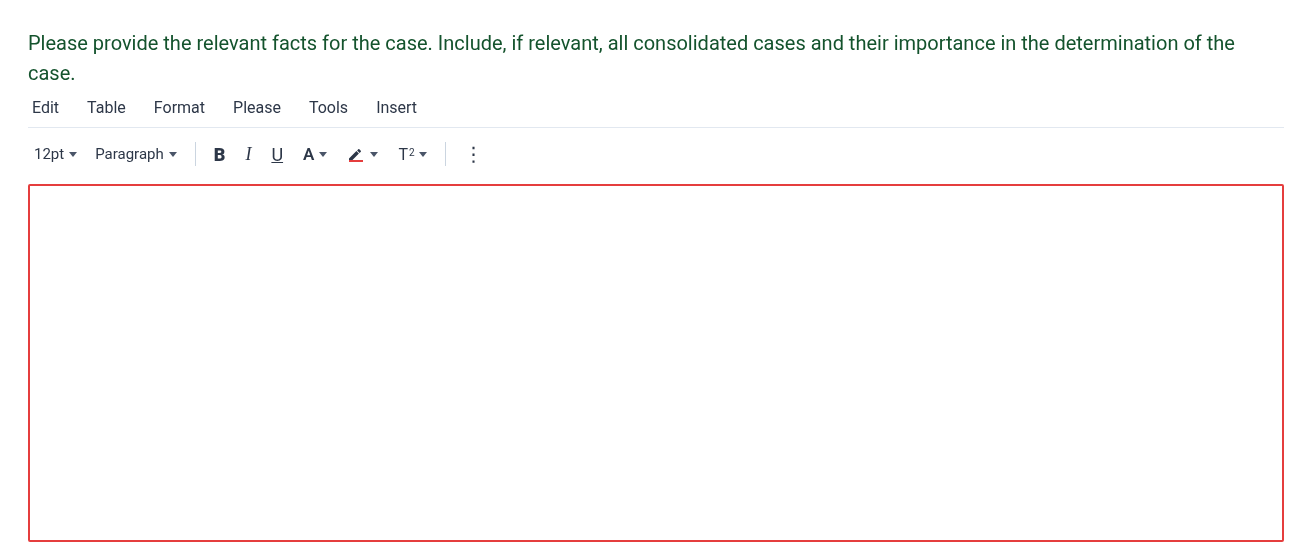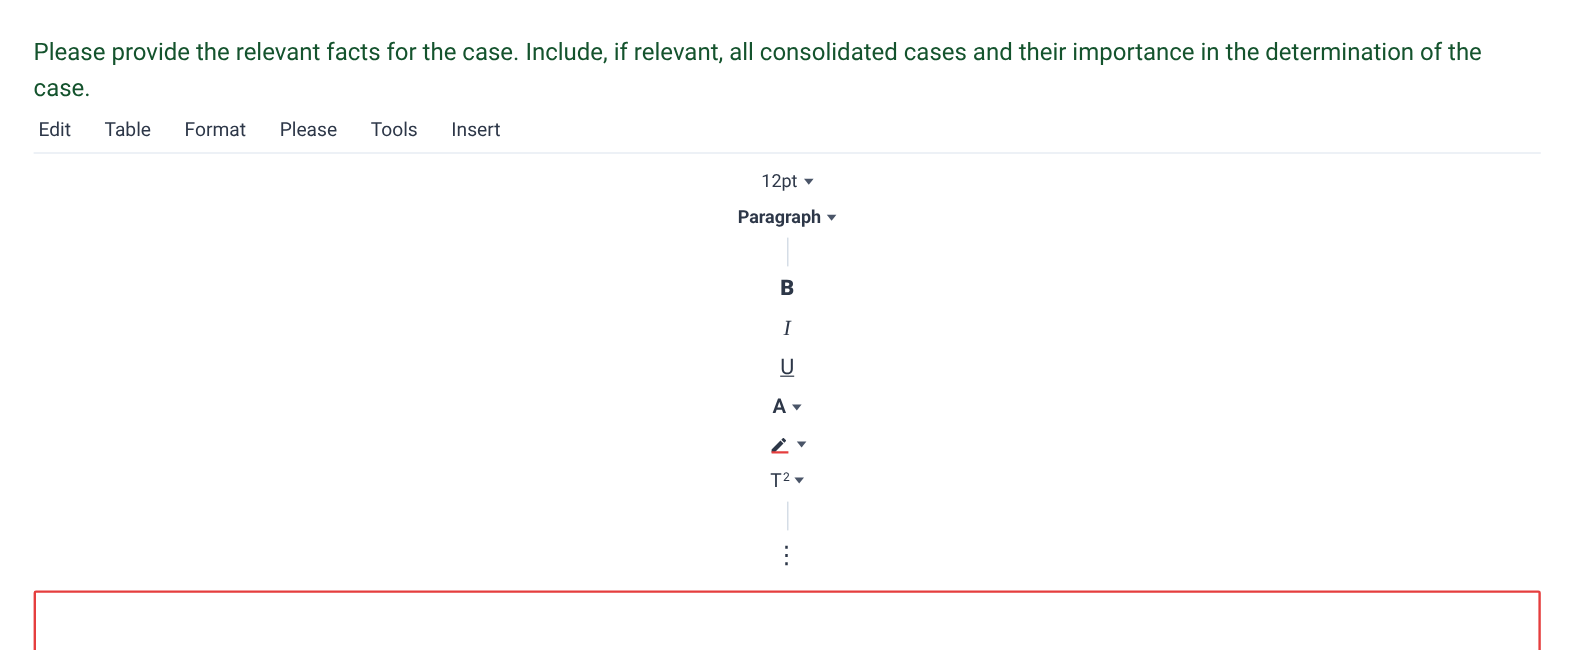--- a/index.html
+++ b/index.html
@@ -60,21 +60,20 @@
     .menu-item:first-child {
       padding-left: 4px;
     }
 
     .toolbar {
       display: flex;
       align-items: center;
       gap: 4px;
       padding: 6px 0;
       margin-bottom: 8px;
-      flex-direction: column;
     }
 
     .font-size-btn {
       display: flex;
       align-items: center;
       gap: 2px;
       font-size: 15px;
       color: #2d3748;
       padding: 4px 6px;
       cursor: pointer;
@@ -85,21 +84,20 @@
     .paragraph-btn {
       display: flex;
       align-items: center;
       gap: 2px;
       font-size: 15px;
       color: #2d3748;
       padding: 4px 8px;
       cursor: pointer;
       border-radius: 4px;
       user-select: none;
-      font-weight: bold;
     }
 
     .toolbar-divider {
       width: 1px;
       height: 24px;
       background: #cbd5e0;
       margin: 0 6px;
     }
 
     .toolbar-btn {

